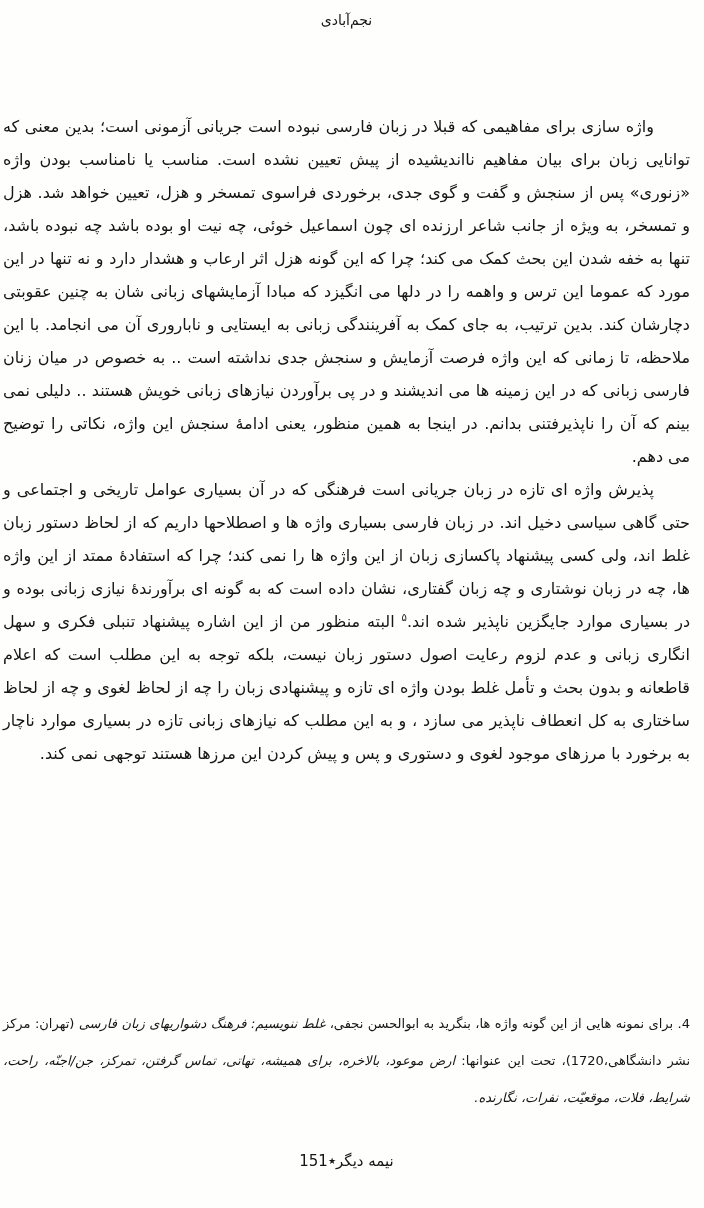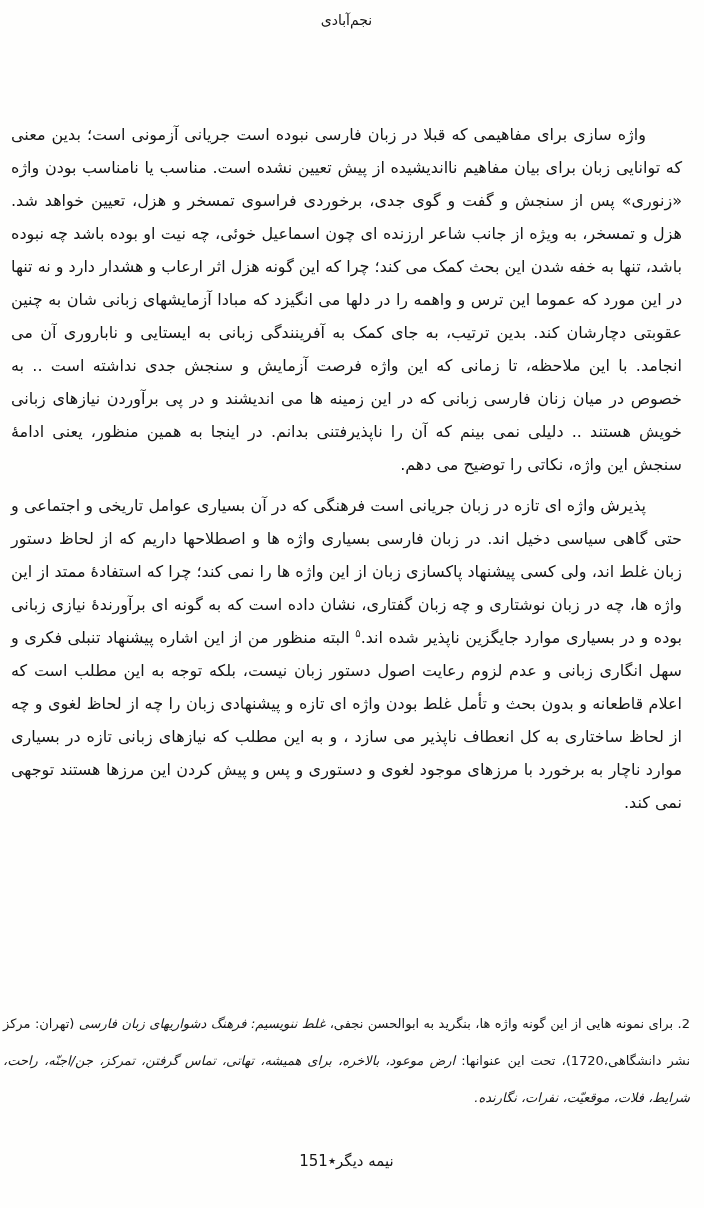--- a/index.html
+++ b/index.html
@@ -34,21 +34,21 @@
     position: absolute;
     top: 110px;
     right: 14px;
     left: 14px;
     font-size: 16px;
     line-height: 33px;
     text-align: justify;
     text-justify: inter-word;
   }
   .body-text p {
-    margin: 8px;
+    margin: 0;
     text-indent: 36px;
   }
   .body-text sup {
     font-size: 10px;
     line-height: 0;
     vertical-align: super;
   }
   .footnote {
     position: absolute;
     top: 1005px;
@@ -76,17 +76,17 @@
 
 <div class="page">
 
   <div class="header-author">نجم‌آبادی</div>
 
   <main class="body-text">
       <p><span>واژه سازی برای مفاهیمی که قبلا در زبان فارسی نبوده است جریانی آزمونی است؛ بدین معنی که توانایی زبان برای بیان مفاهیم نااندیشیده از پیش تعیین نشده است. مناسب یا نامناسب بودن واژه «زنوری» پس از سنجش و گفت و گوی جدی، برخوردی فراسوی تمسخر و هزل، تعیین خواهد شد. هزل و تمسخر، به ویژه از جانب شاعر ارزنده ای چون اسماعیل خوئی، چه نیت او بوده باشد چه نبوده باشد، تنها به خفه شدن این بحث کمک می کند؛ چرا که این گونه هزل اثر ارعاب و هشدار دارد و نه تنها در این مورد که عموما این ترس و واهمه را در دلها می انگیزد که مبادا آزمایشهای زبانی شان به چنین عقوبتی دچارشان کند. بدین ترتیب، به جای کمک به آفرینندگی زبانی به ایستایی و ناباروری آن می انجامد. با این ملاحظه، تا زمانی که این واژه فرصت آزمایش و سنجش جدی نداشته است .. به خصوص در میان زنان فارسی زبانی که در این زمینه ها می اندیشند و در پی برآوردن نیازهای زبانی خویش هستند .. دلیلی نمی بینم که آن را ناپذیرفتنی بدانم. در اینجا به همین منظور، یعنی ادامهٔ سنجش این واژه، نکاتی را توضیح می دهم.</span></p>
       <p><span>پذیرش واژه ای تازه در زبان جریانی است فرهنگی که در آن بسیاری عوامل تاریخی و اجتماعی و حتی گاهی سیاسی دخیل اند. در زبان فارسی بسیاری واژه ها و اصطلاحها داریم که از لحاظ دستور زبان غلط اند، ولی کسی پیشنهاد پاکسازی زبان از این واژه ها را نمی کند؛ چرا که استفادهٔ ممتد از این واژه ها، چه در زبان نوشتاری و چه زبان گفتاری، نشان داده است که به گونه ای برآورندهٔ نیازی زبانی بوده و در بسیاری موارد جایگزین ناپذیر شده اند.</span><sup>۵</sup><span> البته منظور من از این اشاره پیشنهاد تنبلی فکری و سهل انگاری زبانی و عدم لزوم رعایت اصول دستور زبان نیست، بلکه توجه به این مطلب است که اعلام قاطعانه و بدون بحث و تأمل غلط بودن واژه ای تازه و پیشنهادی زبان را چه از لحاظ لغوی و چه از لحاظ ساختاری به کل انعطاف ناپذیر می سازد ، و به این مطلب که نیازهای زبانی تازه در بسیاری موارد ناچار به برخورد با مرزهای موجود لغوی و دستوری و پس و پیش کردن این مرزها هستند توجهی نمی کند.</span></p>
     </main>
 
-  <div class="footnote"><span>2. برای نمونه هایی از این گونه واژه ها، بنگرید به ابوالحسن نجفی، </span><i>غلط ننویسیم: فرهنگ دشواریهای زبان فارسی</i><span> (تهران: مرکز نشر دانشگاهی،1720)، تحت این عنوانها: </span><i>ارض موعود، بالاخره، برای همیشه، تهاتی، تماس گرفتن، تمرکز، جن/اجنّه، راحت، شرایط، فلات، موقعیّت، نفرات، نگارنده.</i></div>
+  <div class="footnote"><span>4. برای نمونه هایی از این گونه واژه ها، بنگرید به ابوالحسن نجفی، </span><i>غلط ننویسیم: فرهنگ دشواریهای زبان فارسی</i><span> (تهران: مرکز نشر دانشگاهی،1720)، تحت این عنوانها: </span><i>ارض موعود، بالاخره، برای همیشه، تهاتی، تماس گرفتن، تمرکز، جن/اجنّه، راحت، شرایط، فلات، موقعیّت، نفرات، نگارنده.</i></div>
 
   <div class="footer-journal">نیمه دیگر٭151</div>
 
 </div>
 
 </body></html>

